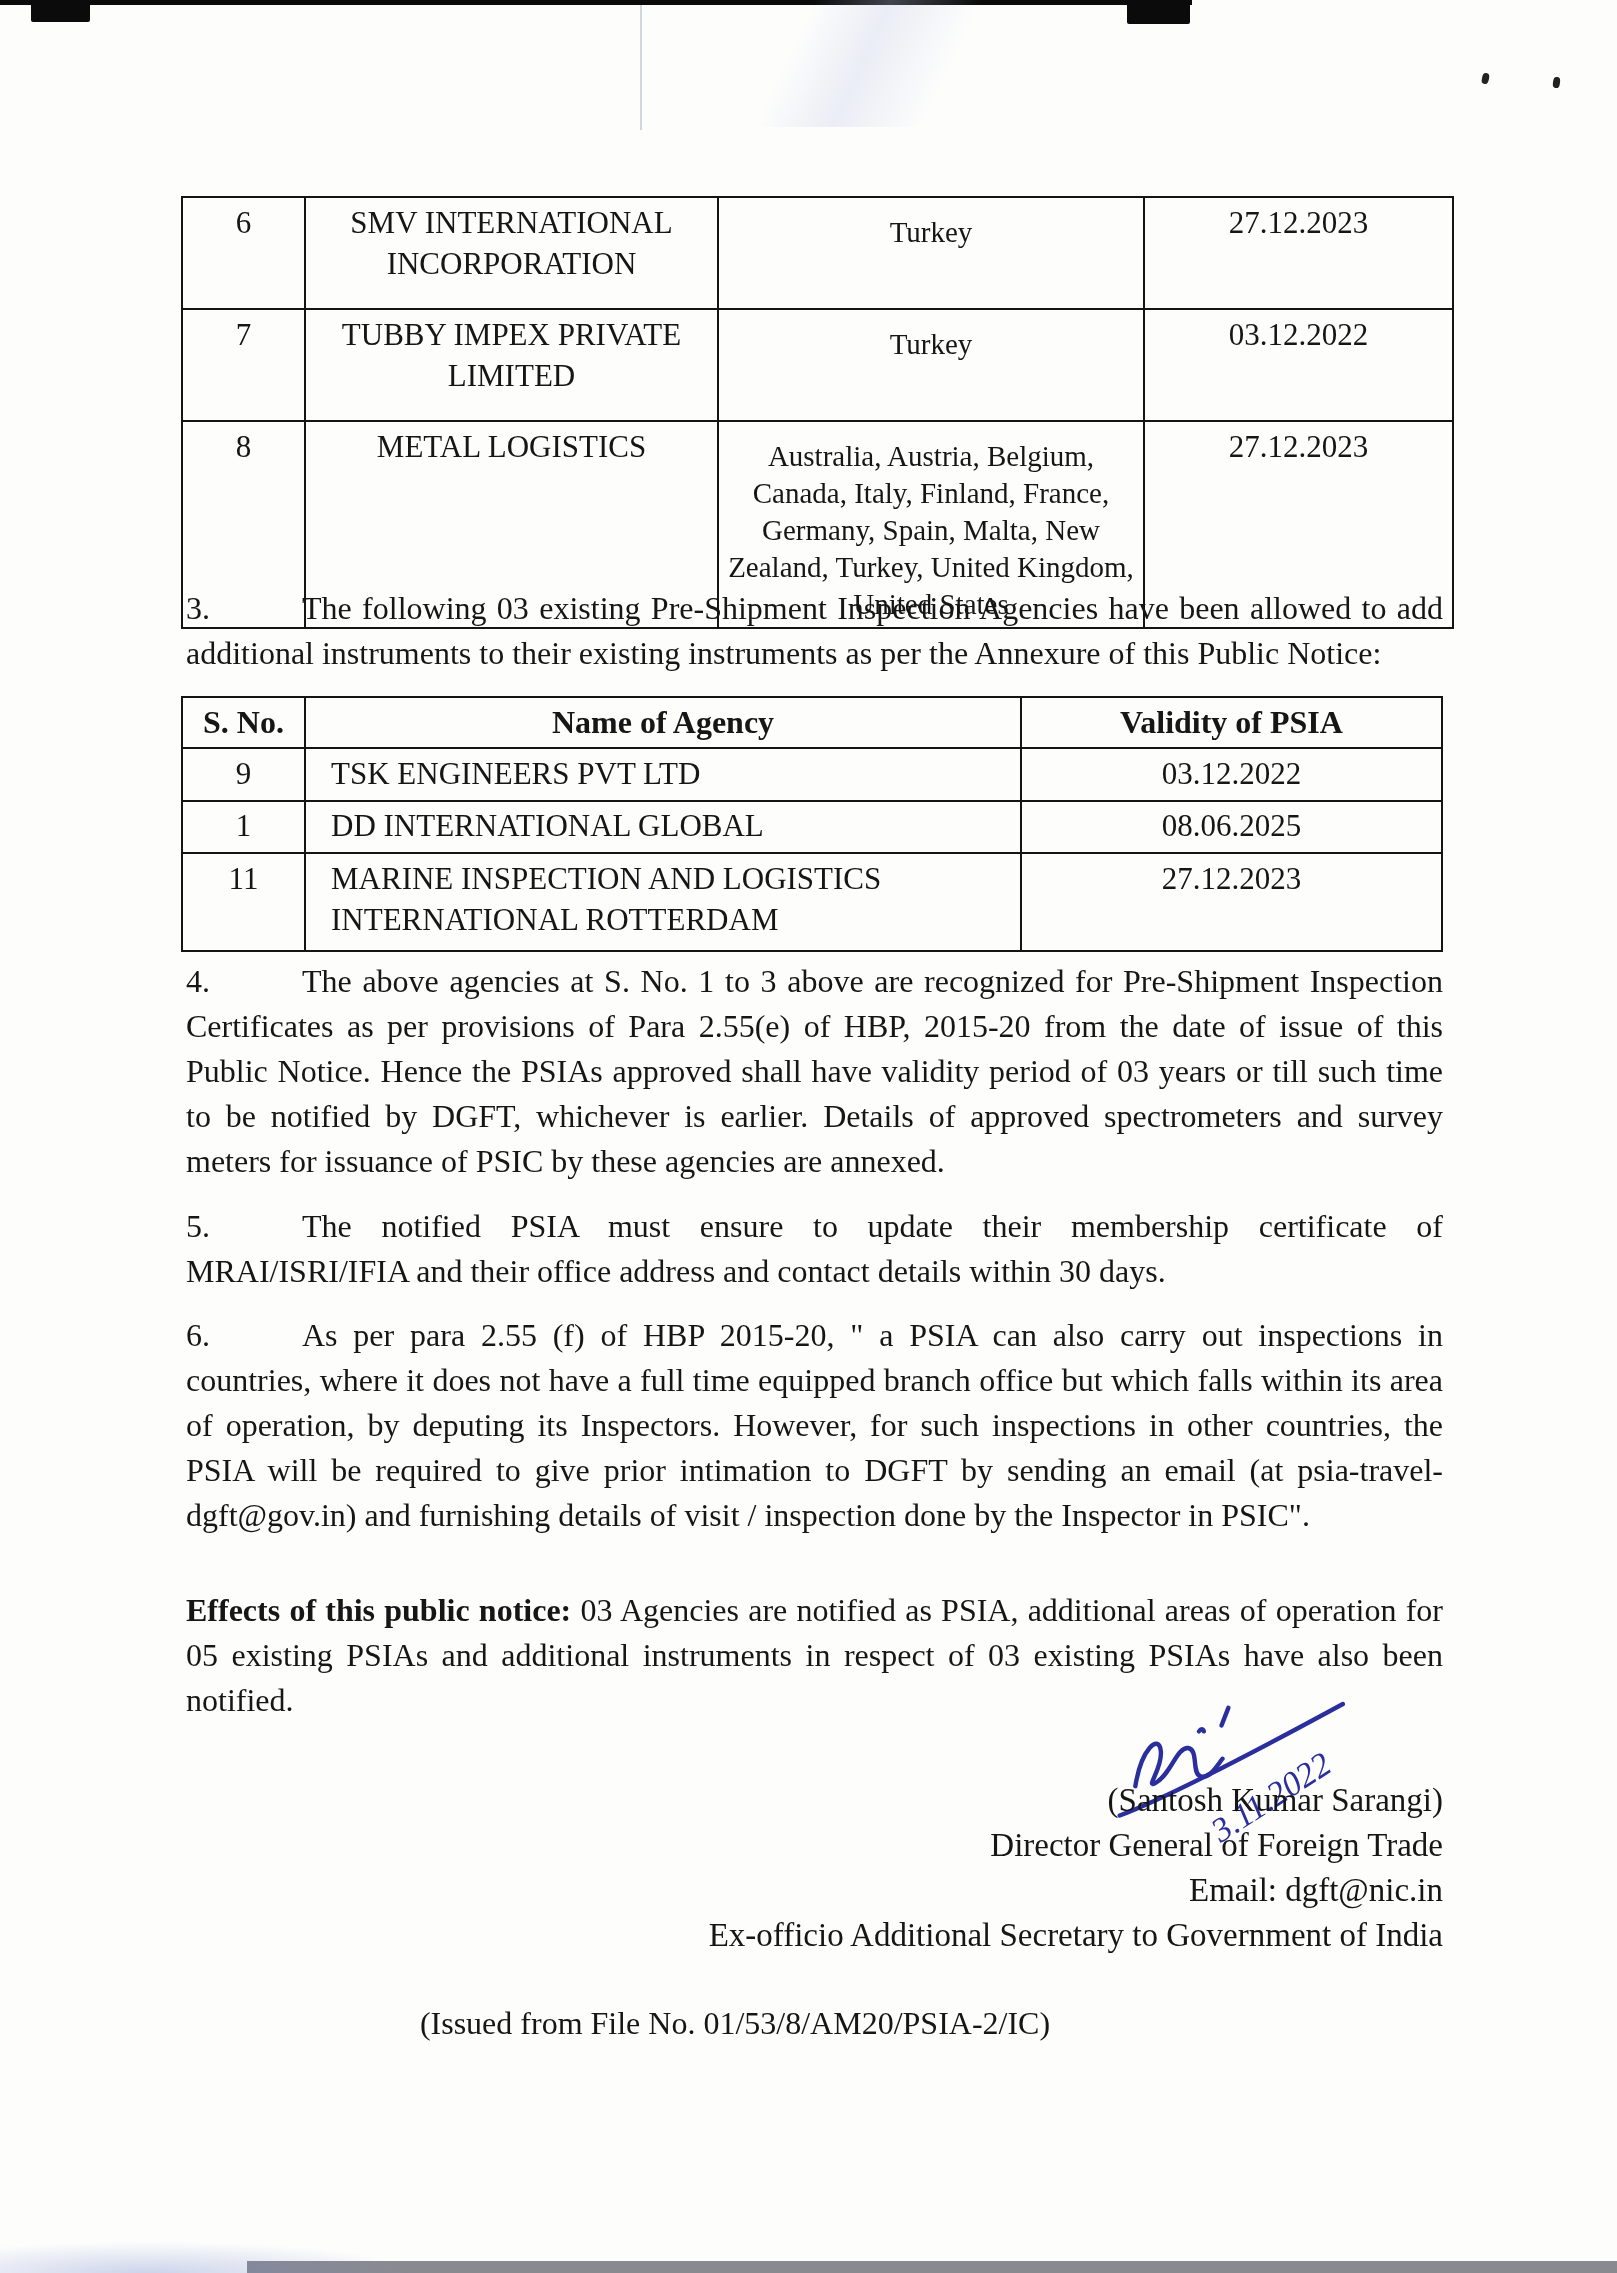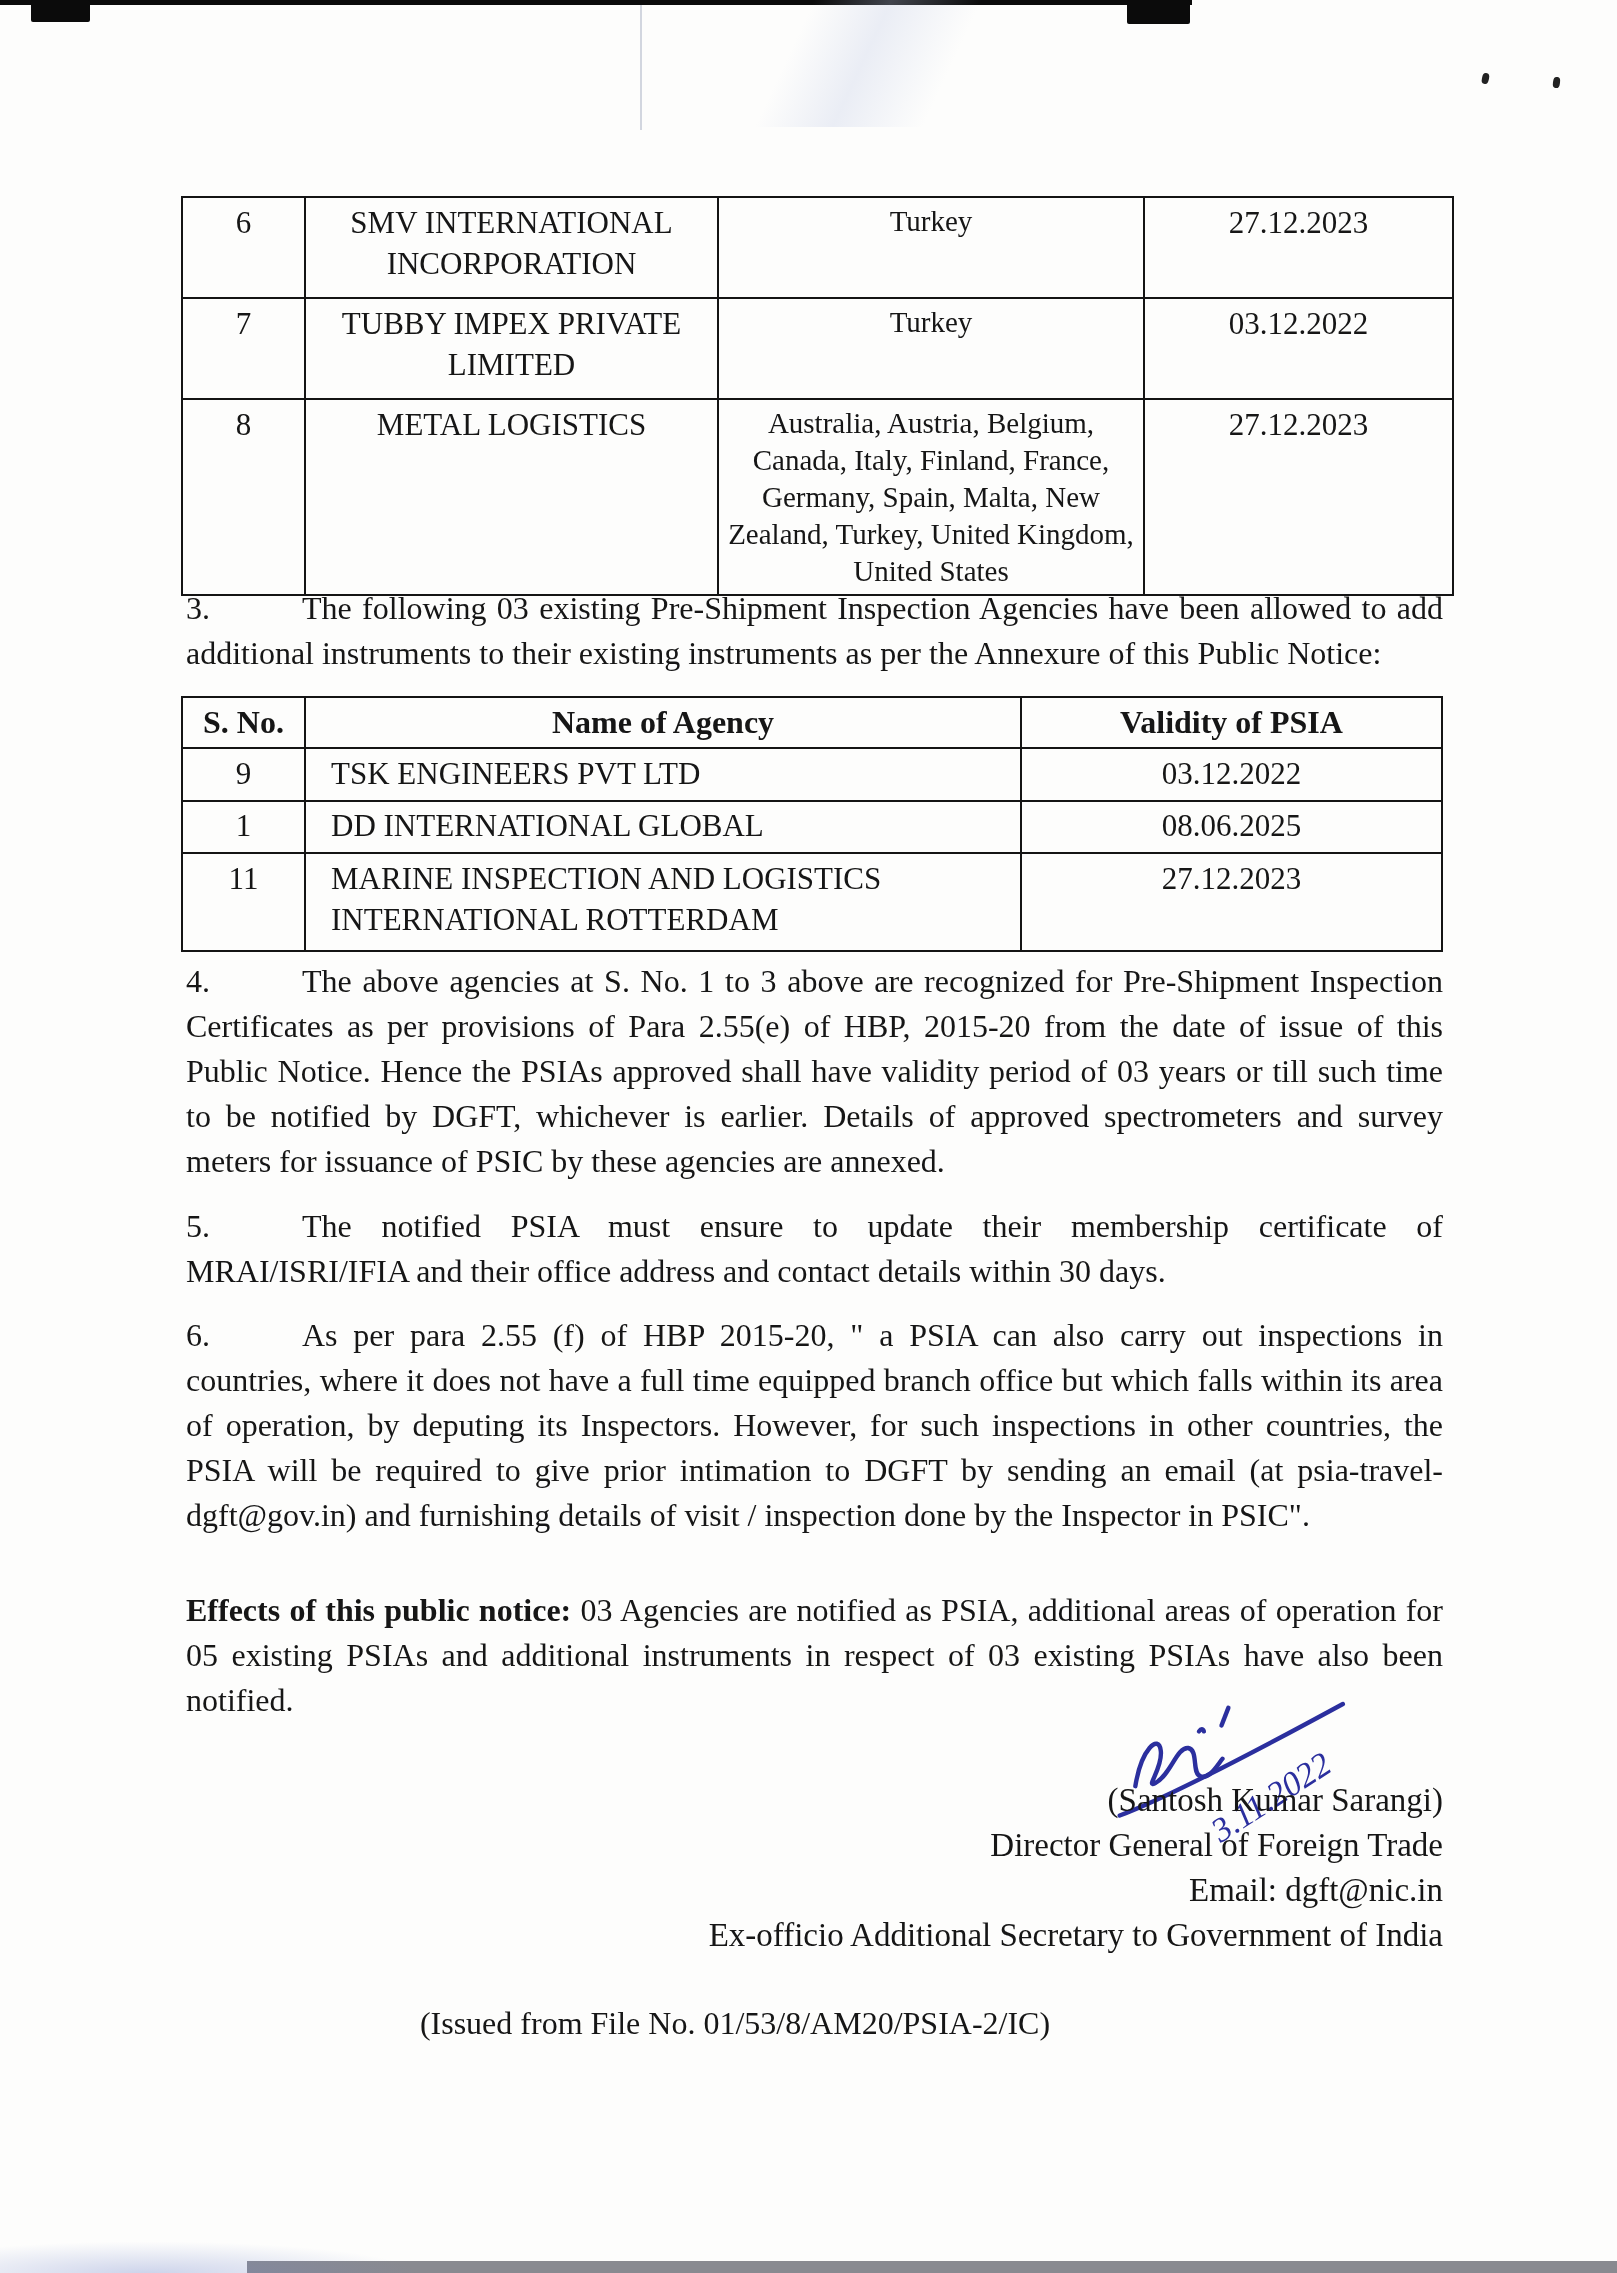--- a/index.html
+++ b/index.html
@@ -23,21 +23,21 @@
   
   .para{position:absolute;left:186px;width:1257px;font-size:32px;line-height:45px;text-align:justify;}
   .pnum{display:inline-block;width:116px;}
   .bold{font-weight:bold;}
   
   table{border-collapse:collapse;position:absolute;table-layout:fixed;}
   td,th{border:2.9px solid #141414;padding:3.9px 7.8px;vertical-align:top;font-size:31px;line-height:41px;background:transparent;}
   .t1{left:181px;top:196px;width:1270px;}
   .t1 .sno{text-align:center;}
   .t1 .name{text-align:center;}
-  .t1 .countries{text-align:center;font-size:29px;line-height:37px;padding-top:5px;}
+  .t1 .countries{text-align:center;font-size:29px;line-height:37px;padding-top:16px;}
   .t1 .date{text-align:center;}
   .t1 tr.r2l td{height:90px;}
   .t1 tr.r5l td{height:174px;}
   .t2{left:181px;top:696px;width:1260px;}
   .t2 th{text-align:center;font-size:32px;font-weight:bold;height:41px;}
   .t2 .sno{text-align:center;}
   .t2 .name{text-align:left;padding-left:25px;}
   .t2 .date{text-align:center;}
   .t2 tr.short td{height:43px;}
   .t2 tr.tall td{height:88px;}

